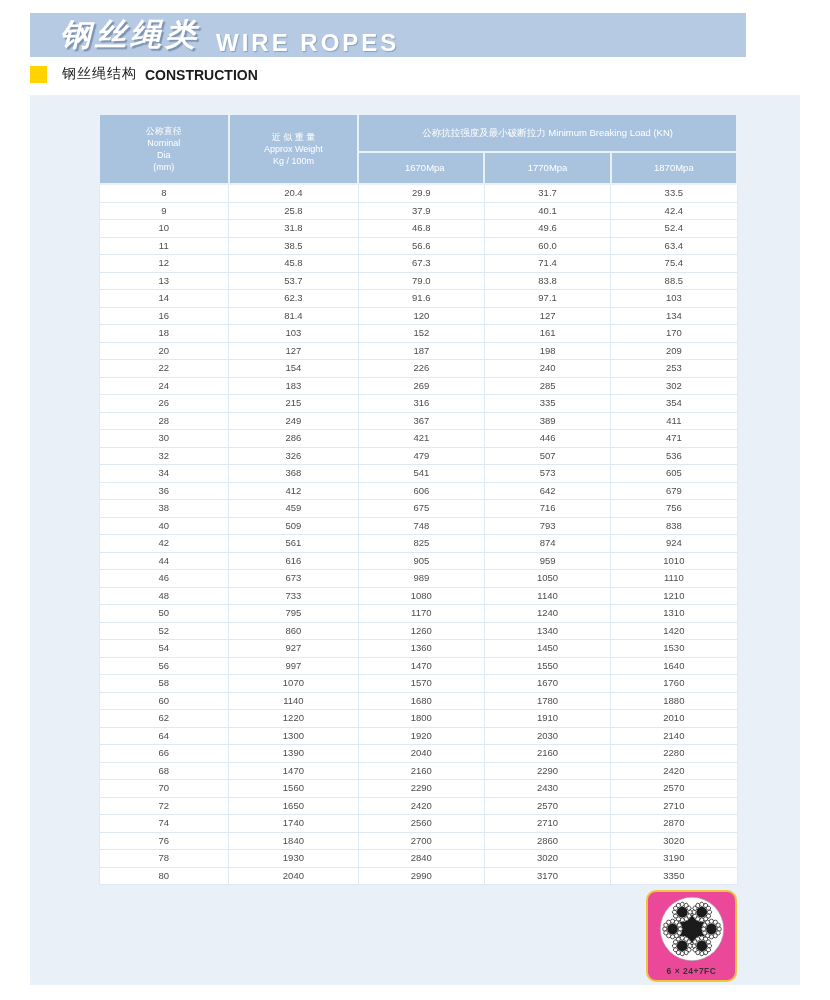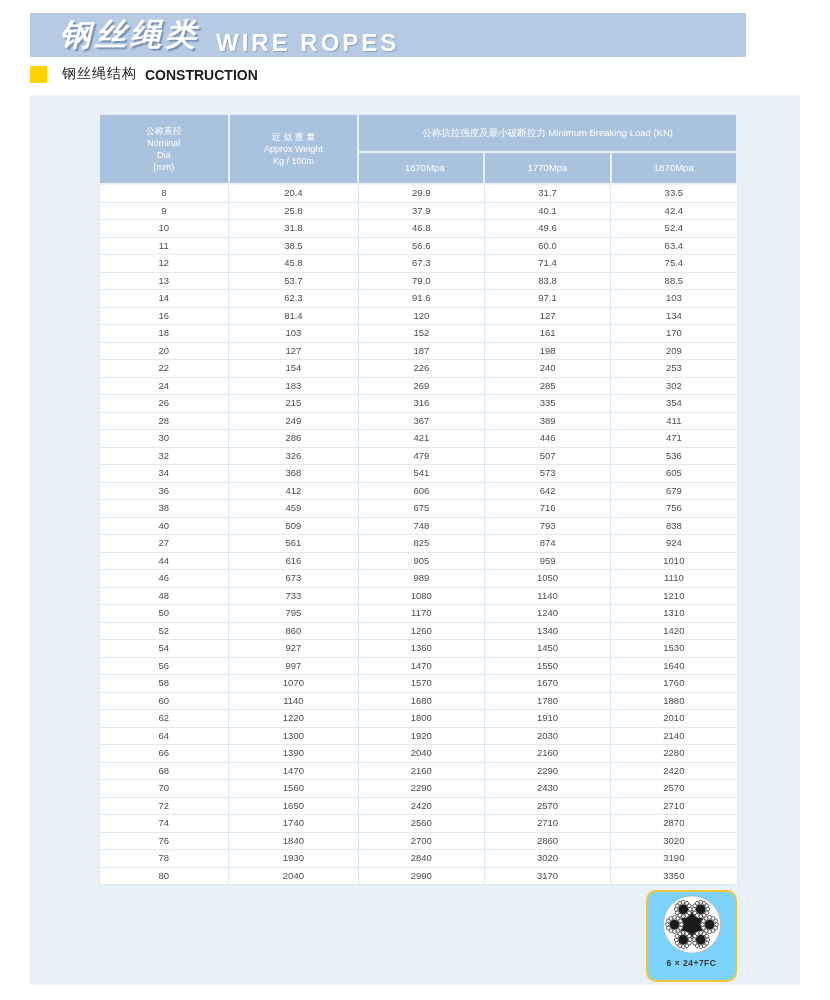--- a/index.html
+++ b/index.html
@@ -59,25 +59,25 @@
     height:16.5px;line-height:16.5px;padding:0;
   }
   
   .usage{
     position:absolute;left:68px;top:793px;
     font-size:11px;color:#4a4a4a;letter-spacing:1px;
   }
   
   .rope-box{
     position:absolute;left:616px;top:795px;width:91px;height:92px;
-    background:#7dd3fc;
+    background:#ec4899;
     border:2px solid #f2c43d;border-radius:10px;
     box-sizing:border-box;
     display:flex;flex-direction:column;align-items:center;justify-content:flex-end;
-    padding-bottom:12px;
+    padding-bottom:4px;
   }
   .rope-box svg{width:72px;height:72px;display:block;margin-bottom:1px;}
   .rope-label{font-size:8.5px;font-weight:bold;color:#333333;letter-spacing:0.5px;}
 </style>
 </head>
 <body>
 
 <div class="banner">
   <span class="banner-zh">钢丝绳类</span>
   <span class="banner-en">WIRE ROPES</span>
@@ -249,21 +249,21 @@
             <td>756</td>
           </tr>
           <tr>
             <td>40</td>
             <td>509</td>
             <td>748</td>
             <td>793</td>
             <td>838</td>
           </tr>
           <tr>
-            <td>27</td>
+            <td>42</td>
             <td>561</td>
             <td>825</td>
             <td>874</td>
             <td>924</td>
           </tr>
           <tr>
             <td>44</td>
             <td>616</td>
             <td>905</td>
             <td>959</td>

